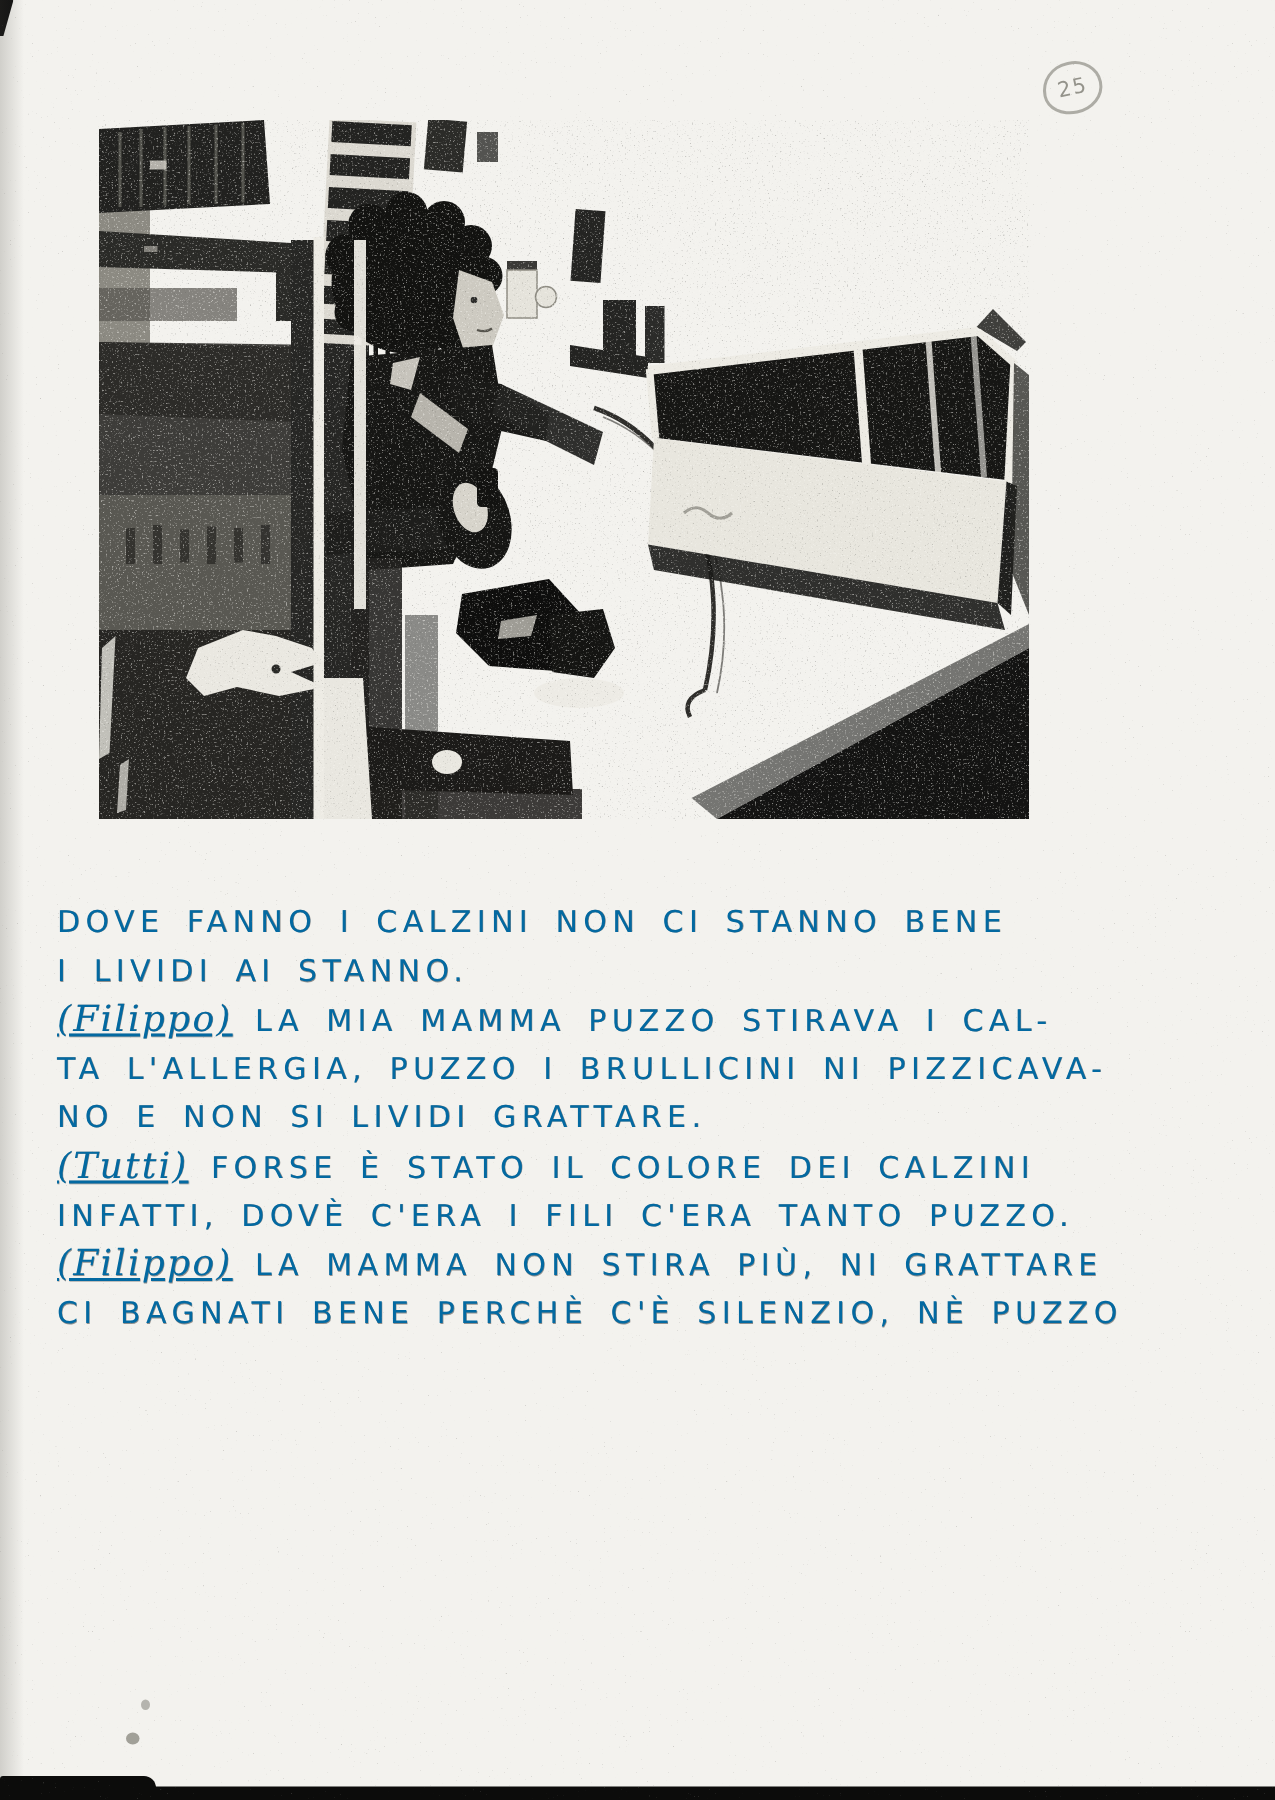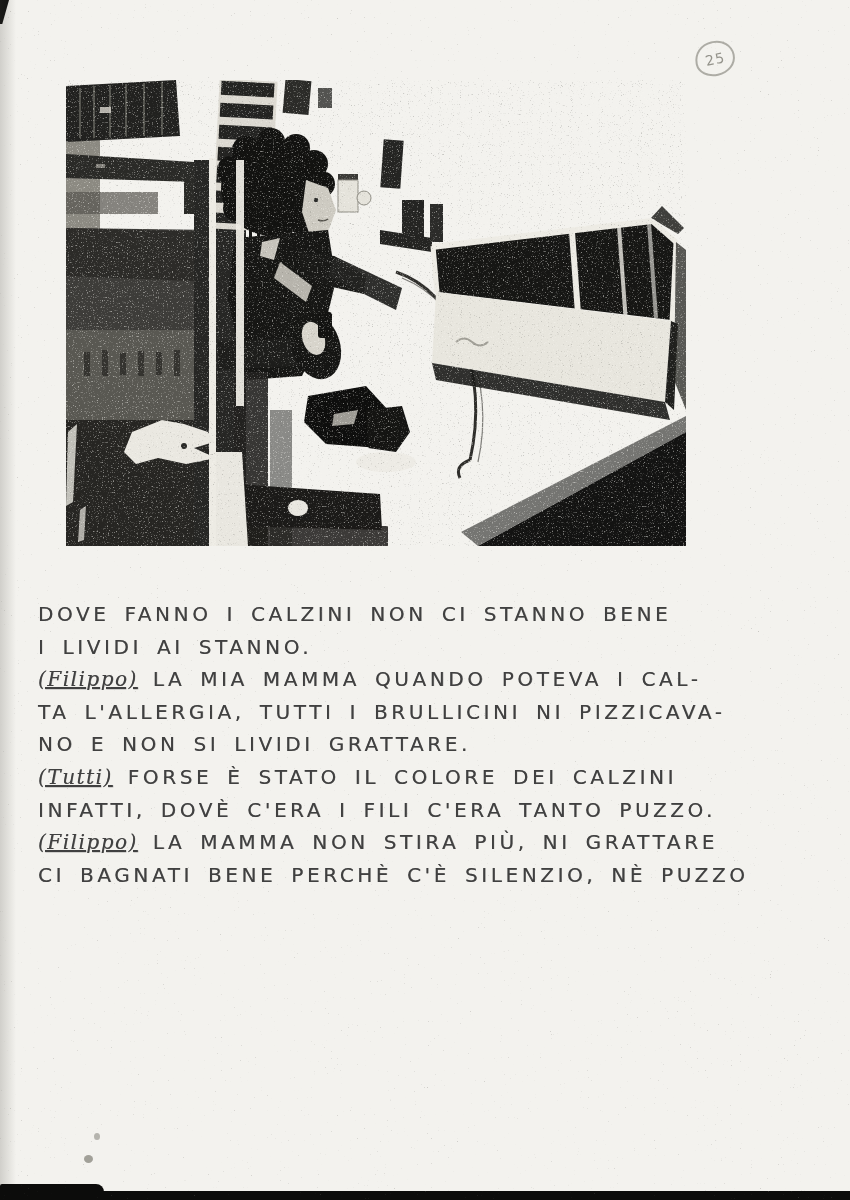--- a/index.html
+++ b/index.html
@@ -25,28 +25,28 @@
     border:2px solid #adaca5;border-radius:50% 48% 52% 50%/55% 50% 50% 45%;
     transform:rotate(-12deg);color:#94938b;font-size:14px;letter-spacing:1px;
     display:flex;align-items:center;justify-content:center;
   }
   
   .photo{position:absolute;left:66px;top:80px;width:620px;height:466px;margin:0;padding:0;}
   .photo svg{display:block;width:100%;height:100%;}
   
   .dialogue{
     position:absolute;left:38px;top:598px;width:800px;z-index:2;
-    color:#404040;font-size:20px;line-height:32.6px;
+    color:#0369a1;font-size:20px;line-height:32.6px;
     letter-spacing:3.6px;word-spacing:5px;
     text-shadow:0.35px 0.35px 0 rgba(45,45,45,.5);
   }
   .hw-line{white-space:nowrap;height:32.6px;}
   .speaker{
     font-family:"DejaVu Serif",serif;font-style:italic;
-    text-decoration:underline;letter-spacing:1.5px;font-size:20px;
+    text-decoration:underline;letter-spacing:1.5px;font-size:24px;
   }
   .page-noise{position:absolute;inset:0;z-index:4;pointer-events:none;}
 </style>
 </head>
 <body>
 
 <div class="page">
 
   <div class="corner-wedge"></div>
   <div class="left-shade"></div>
@@ -221,22 +221,22 @@
       <polygon points="395,452 620,336 620,352 412,466" fill="#22211f" opacity=".6"></polygon>
 
       <rect x="0" y="0" width="620" height="466" filter="url(#fLight)" opacity=".5"></rect>
       <rect x="0" y="0" width="620" height="466" filter="url(#fDark)" opacity=".3"></rect>
     </svg>
   </figure>
 
   <div class="dialogue">
       <div class="hw-line"><span>DOVE FANNO I CALZINI NON CI STANNO BENE</span></div>
       <div class="hw-line"><span>I LIVIDI AI STANNO.</span></div>
-      <div class="hw-line"><span class="speaker">(Filippo)</span> <span>LA MIA MAMMA QUANDO POTEVA I CAL-</span></div>
-      <div class="hw-line"><span>TA L'ALLERGIA, TUTTI I BRULLICINI NI PIZZICAVA-</span></div>
+      <div class="hw-line"><span class="speaker">(Filippo)</span> <span>LA MIA MAMMA PUZZO STIRAVA I CAL-</span></div>
+      <div class="hw-line"><span>TA L'ALLERGIA, PUZZO I BRULLICINI NI PIZZICAVA-</span></div>
       <div class="hw-line"><span>NO E NON SI LIVIDI GRATTARE.</span></div>
       <div class="hw-line"><span class="speaker">(Tutti)</span> <span>FORSE È STATO IL COLORE DEI CALZINI</span></div>
       <div class="hw-line"><span>INFATTI, DOVÈ C'ERA I FILI C'ERA TANTO PUZZO.</span></div>
       <div class="hw-line"><span class="speaker">(Filippo)</span> <span>LA MAMMA NON STIRA PIÙ, NI GRATTARE</span></div>
       <div class="hw-line"><span>CI BAGNATI BENE PERCHÈ C'È SILENZIO, NÈ PUZZO</span></div>
     </div>
 
   <svg class="page-noise" viewBox="0 0 850 1200" preserveAspectRatio="none">
     <defs>
       <filter id="fPage" x="0" y="0" width="100%" height="100%">

